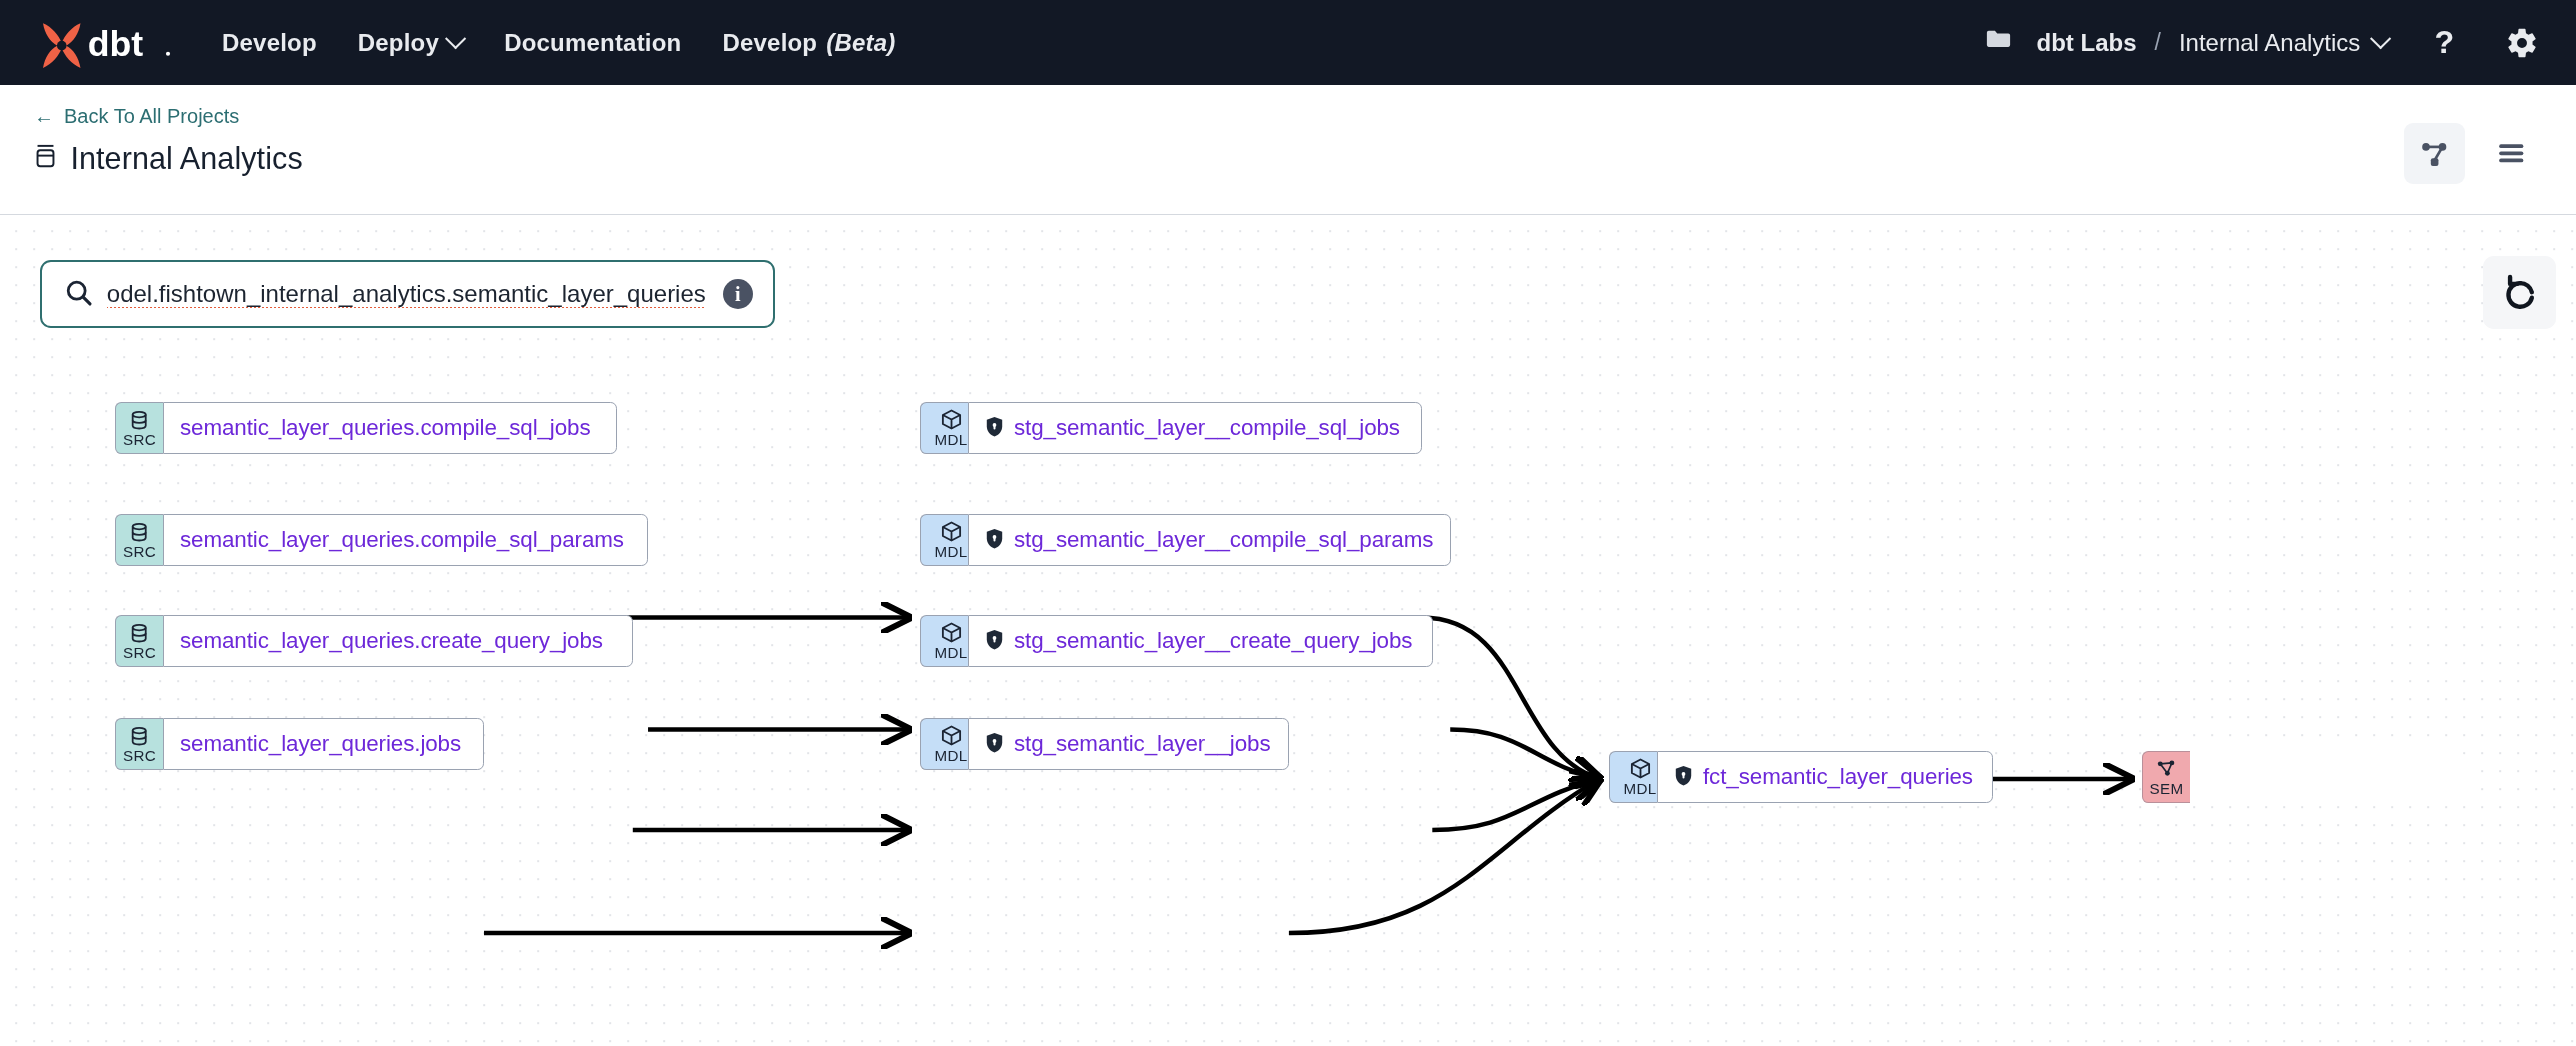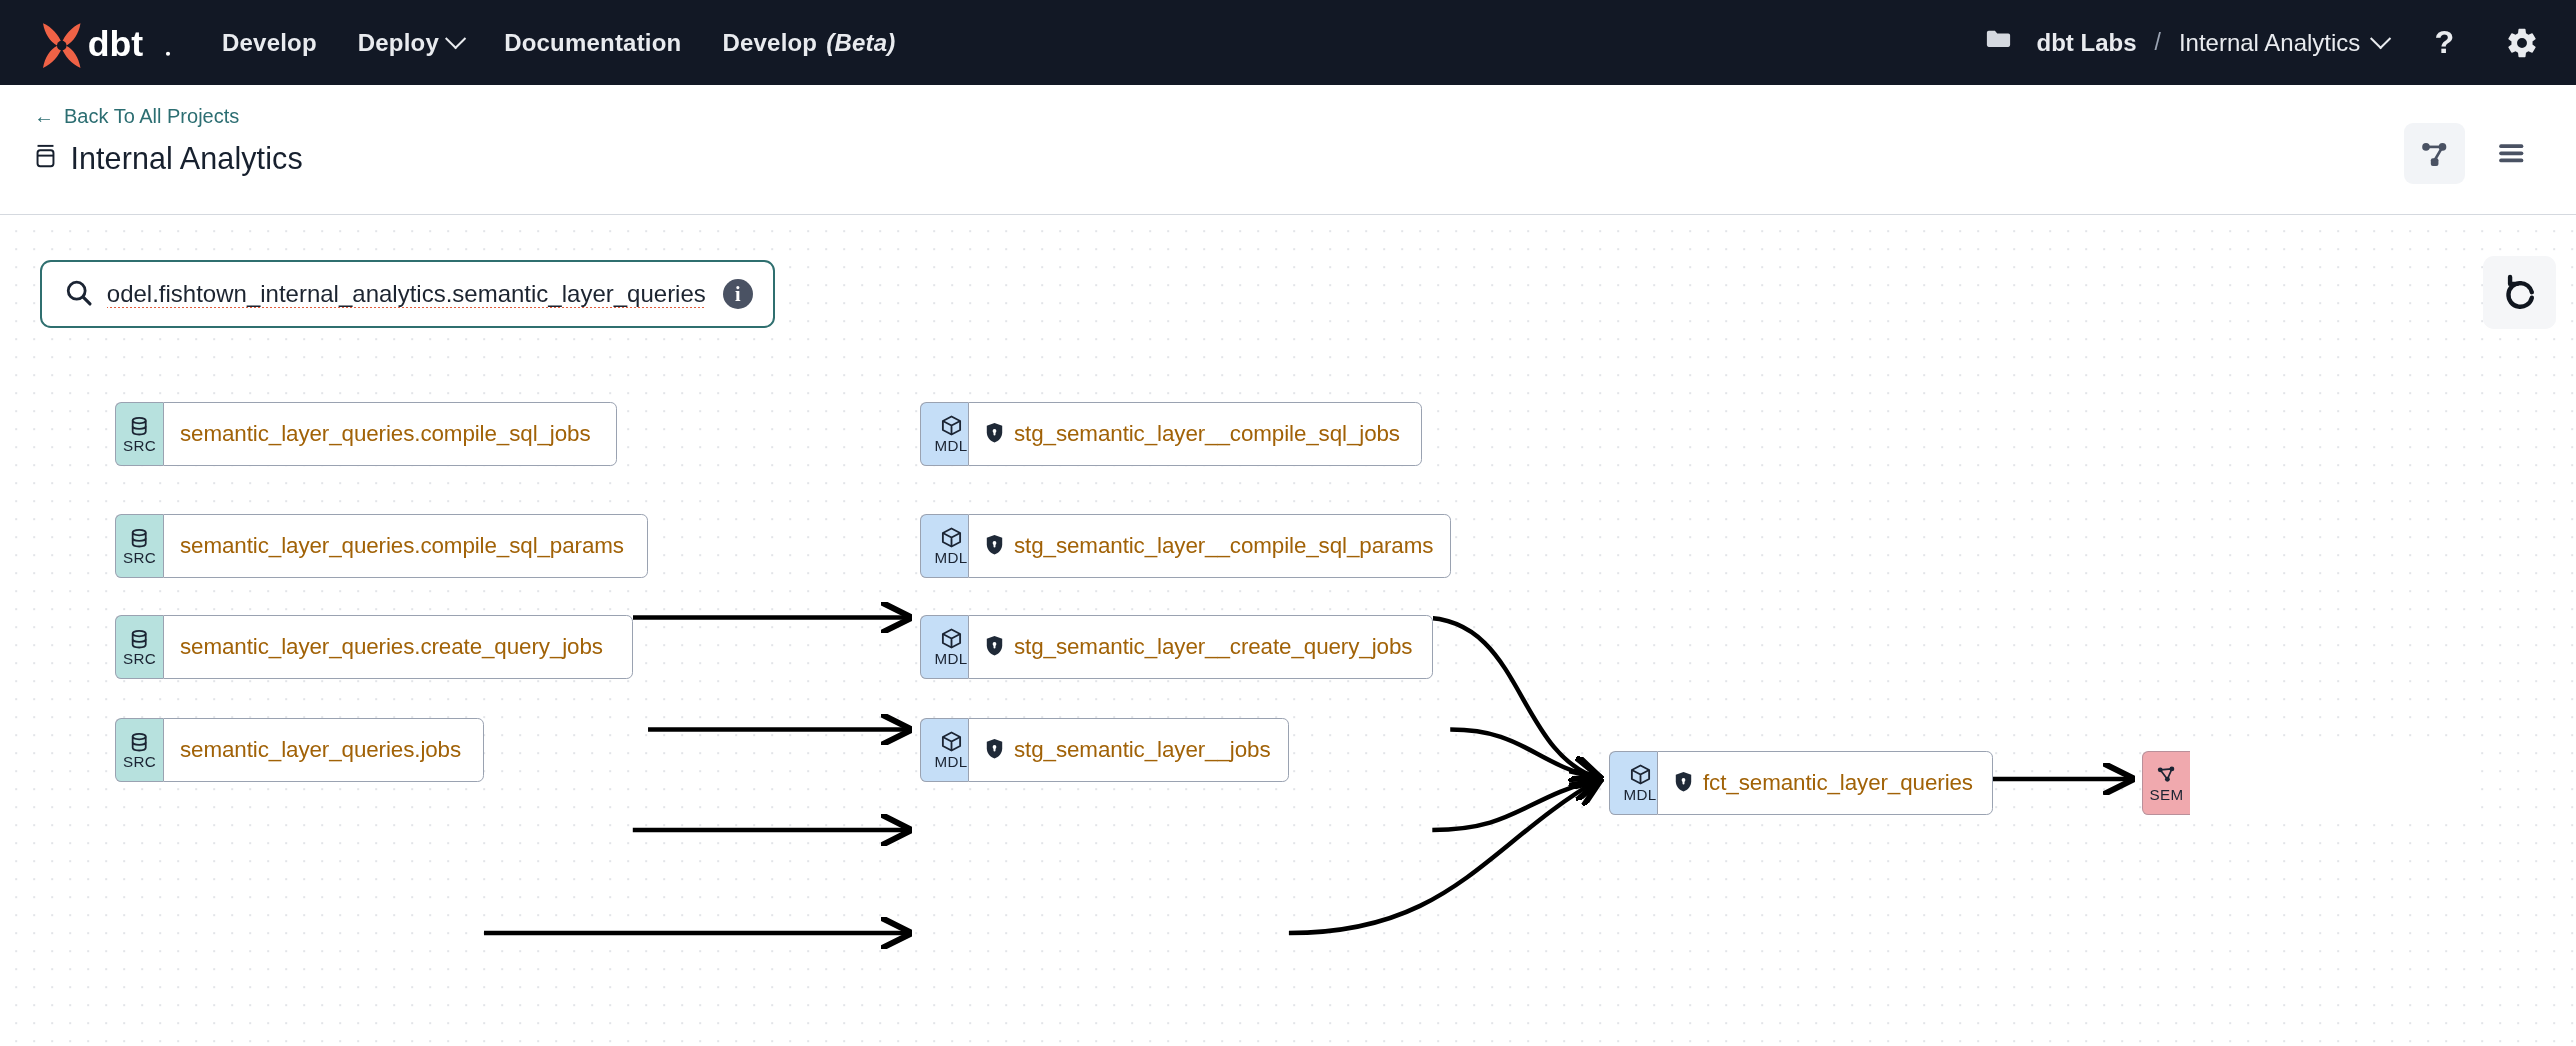--- a/index.html
+++ b/index.html
@@ -158,22 +158,22 @@
     background: #f5f6f8;
     display: flex; align-items: center; justify-content: center;
     cursor: pointer;
     z-index: 6;
   }
   #edges { position: absolute; left: 0; top: 0; pointer-events: none; }
 
   .node {
     position: absolute;
     display: flex;
-    height: 64px;
-    border-radius: 0;
+    height: 52px;
+    border-radius: 10px;
     z-index: 3;
     cursor: pointer;
     background: #ffffff;
   }
   .node .badge {
     width: 48px;
     border: 1.4px solid #9aa2b1;
     border-right: none;
     border-radius: 6.3px 0 0 6.3px;
     display: flex; flex-direction: column;
@@ -189,21 +189,21 @@
     flex: 1 1 auto;
     border: 1.4px solid #9aa2b1;
     border-radius: 0 6.3px 6.3px 0;
     background: #ffffff;
     display: flex; align-items: center;
     padding: 0 16px;
     gap: 10px;
     min-width: 0;
   }
   .node .label {
-    font-size: 22.4px; color: #a16207;
+    font-size: 22.4px; color: #6d28d9;
     white-space: nowrap;
     letter-spacing: -0.1px;
   }
   .node.src .badge { background: #b7e1de; }
   .node.mdl .badge { background: #c5def7; padding-left: 13px; }
   .node.sem .badge { background: #f0a9ae; border-color: #b9909a; }
   .node.selected .body {
     border: 2.7px solid #10161f;
     border-radius: 3.6px;
   }

